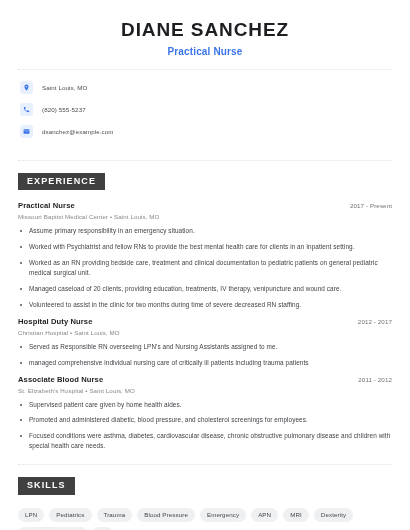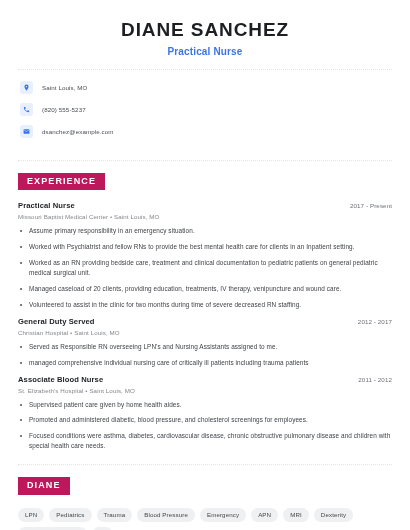--- a/index.html
+++ b/index.html
@@ -74,21 +74,21 @@
   .contact-text {
     font-size: 6.2px;
     color: #4a4d52;
     letter-spacing: 0.1px;
   }
 
   
   .section { margin-top: 9px; }
   .section-badge {
     display: inline-block;
-    background: #be185d;
+    background: #404040;
     color: #ffffff;
     font-size: 9px;
     font-weight: bold;
     letter-spacing: 1.1px;
     padding: 4px 9px 4px 9px;
     line-height: 1.05;
   }
 
   .section-body { padding-top: 11px; }
 
@@ -222,21 +222,21 @@
           <li>Assume primary responsibility in an emergency situation.</li>
           <li>Worked with Psychiatrist and fellow RNs to provide the best mental health care for clients in an Inpatient setting.</li>
           <li>Worked as an RN providing bedside care, treatment and clinical documentation to pediatric patients on general pediatric medical surgical unit.</li>
           <li>Managed caseload of 20 clients, providing education, treatments, IV therapy, venipuncture and wound care.</li>
           <li>Volunteered to assist in the clinic for two months during time of severe decreased RN staffing.</li>
         </ul>
       </div>
 
       <div class="job">
         <div class="job-head">
-          <span class="job-role">General Duty Served</span>
+          <span class="job-role">Hospital Duty Nurse</span>
           <span class="job-dates">2012 - 2017</span>
         </div>
         <div class="job-employer">Christian Hospital  •  Saint Louis, MO</div>
         <ul class="bullets">
           <li>Served as Responsible RN overseeing LPN's and Nursing Assistants assigned to me.</li>
           <li>managed comprehensive individual nursing care of critically ill patients including trauma patients</li>
         </ul>
       </div>
 
       <div class="job">
@@ -251,21 +251,21 @@
           <li>Focused conditions were asthma, diabetes, cardiovascular disease, chronic obstructive pulmonary disease and children with special health care needs.</li>
         </ul>
       </div>
 
     </div>
   </div>
 
   <hr class="divider" style="margin-top:13px;">
 
   <div class="section">
-    <span class="section-badge">DIANE</span>
+    <span class="section-badge">SKILLS</span>
 
     <div class="section-body">
       <div class="skills-wrap">
         <span class="skill-pill">LPN</span>
         <span class="skill-pill">Pediatrics</span>
         <span class="skill-pill">Trauma</span>
         <span class="skill-pill">Blood Pressure</span>
         <span class="skill-pill">Emergency</span>
         <span class="skill-pill">APN</span>
         <span class="skill-pill">MRI</span>

